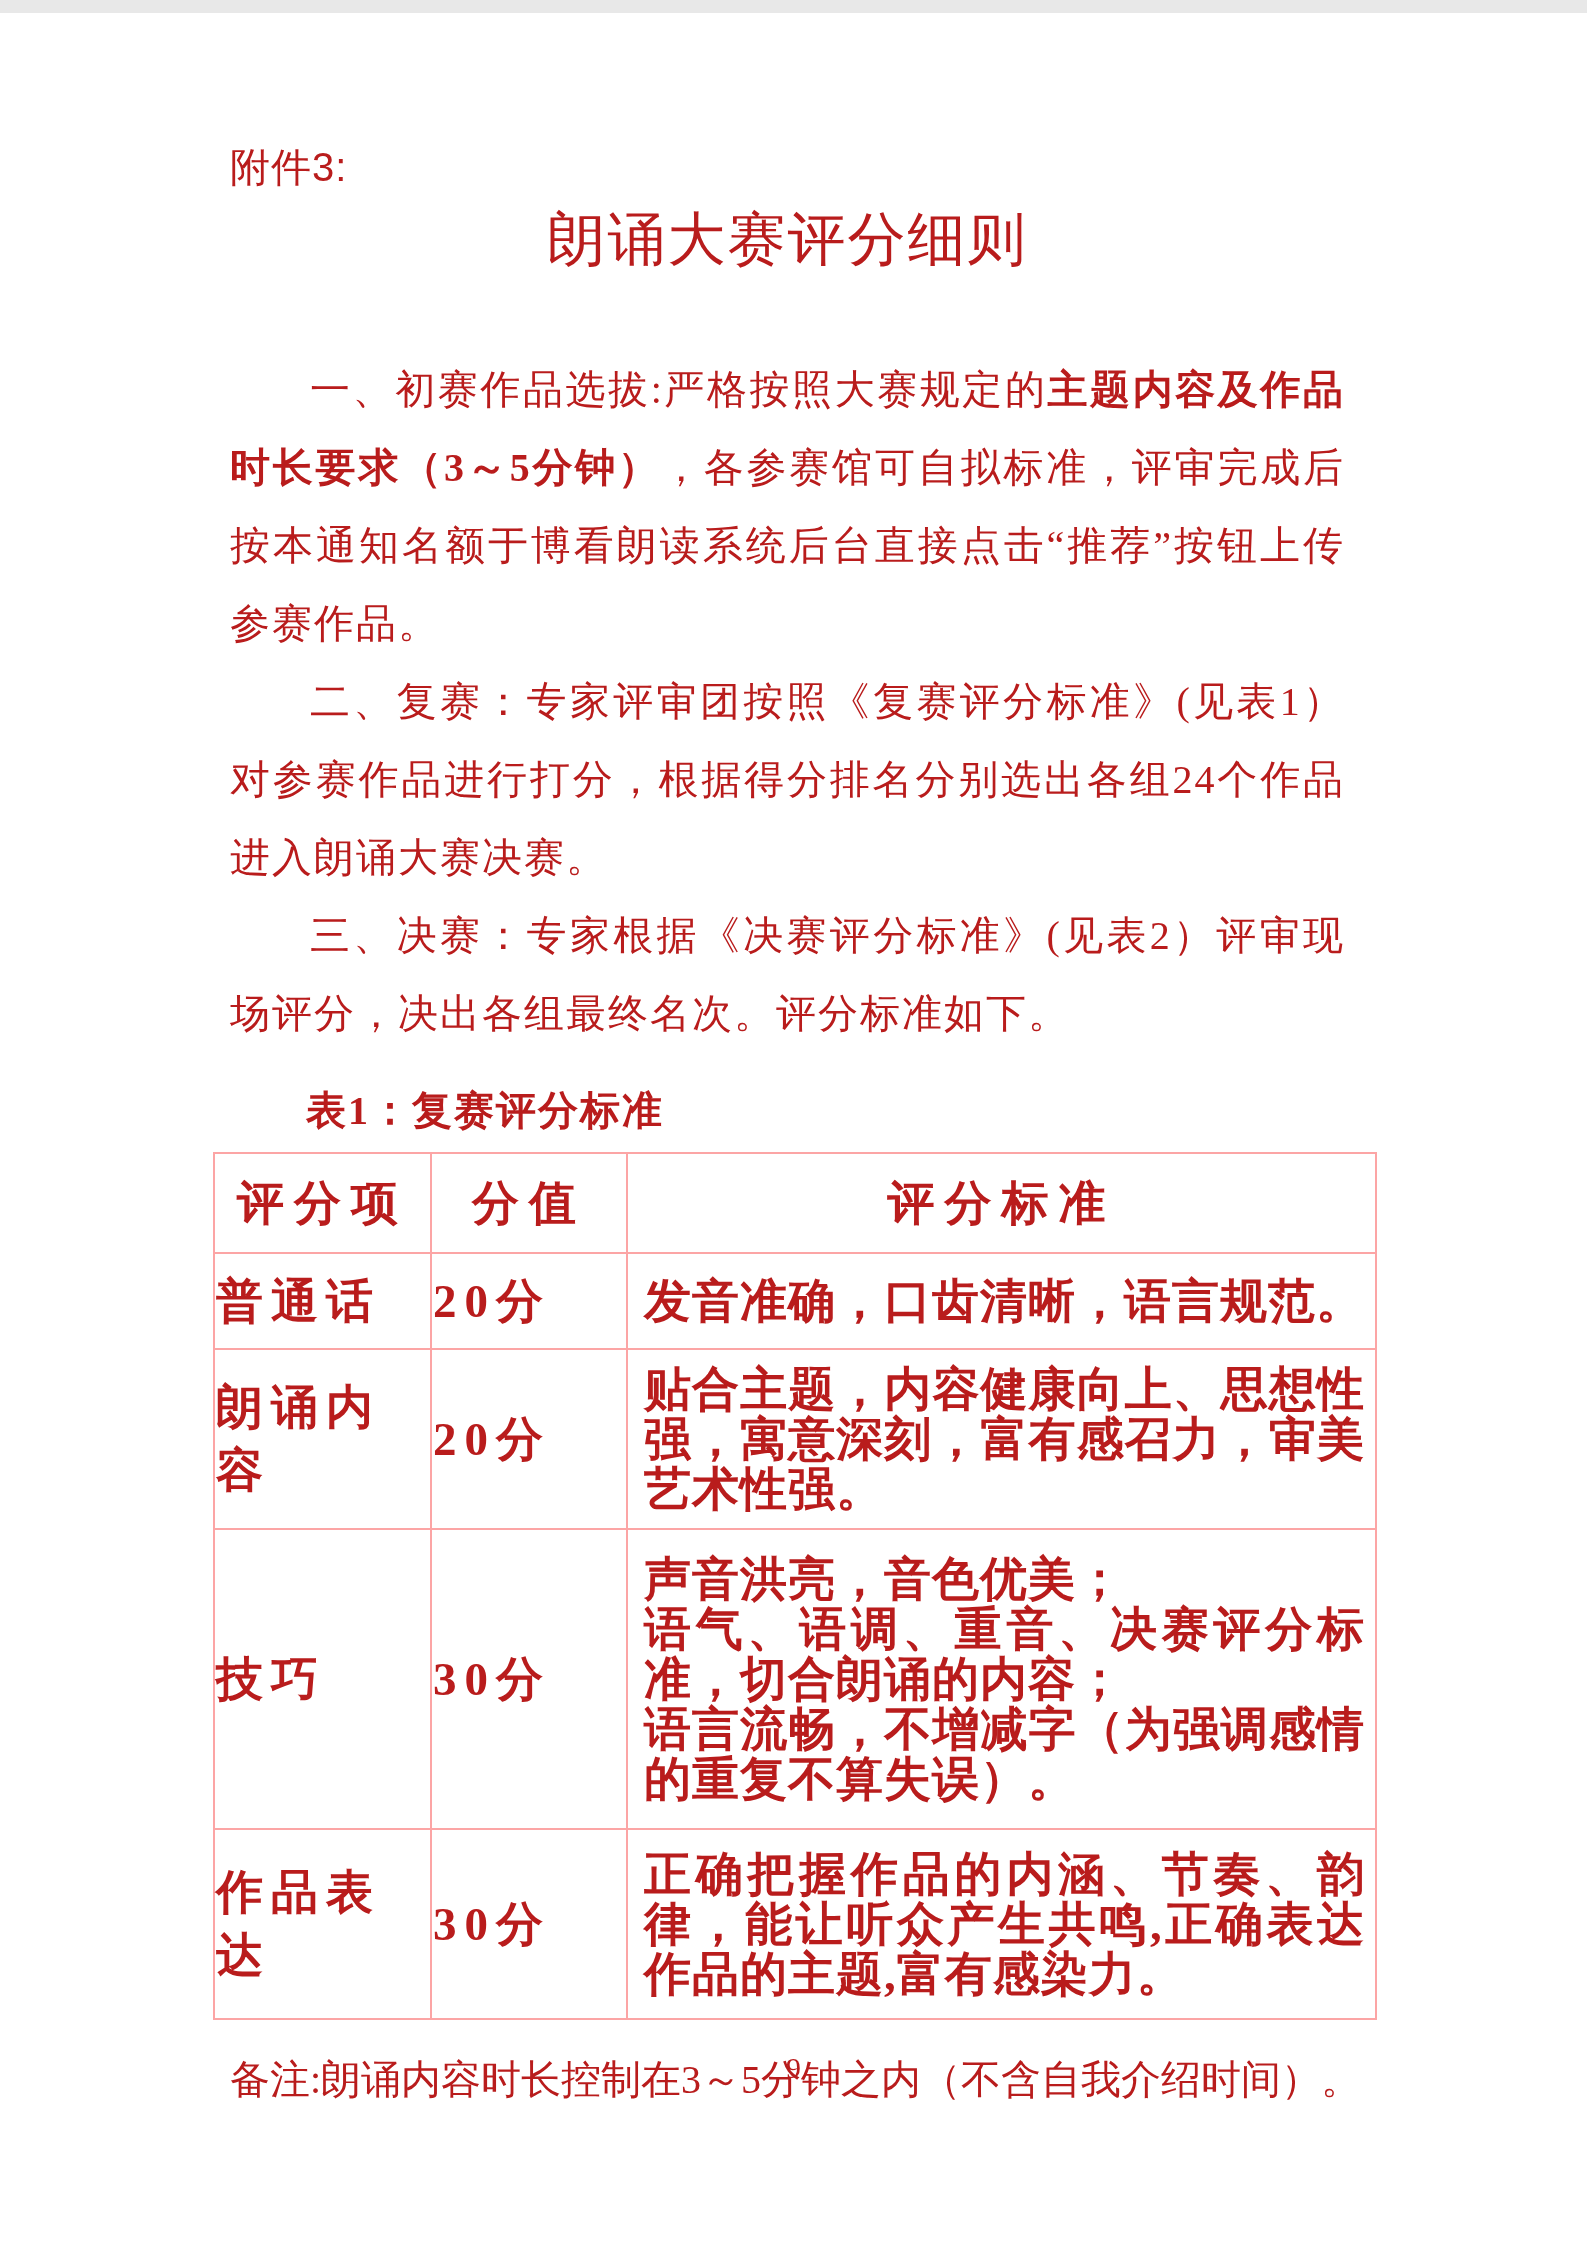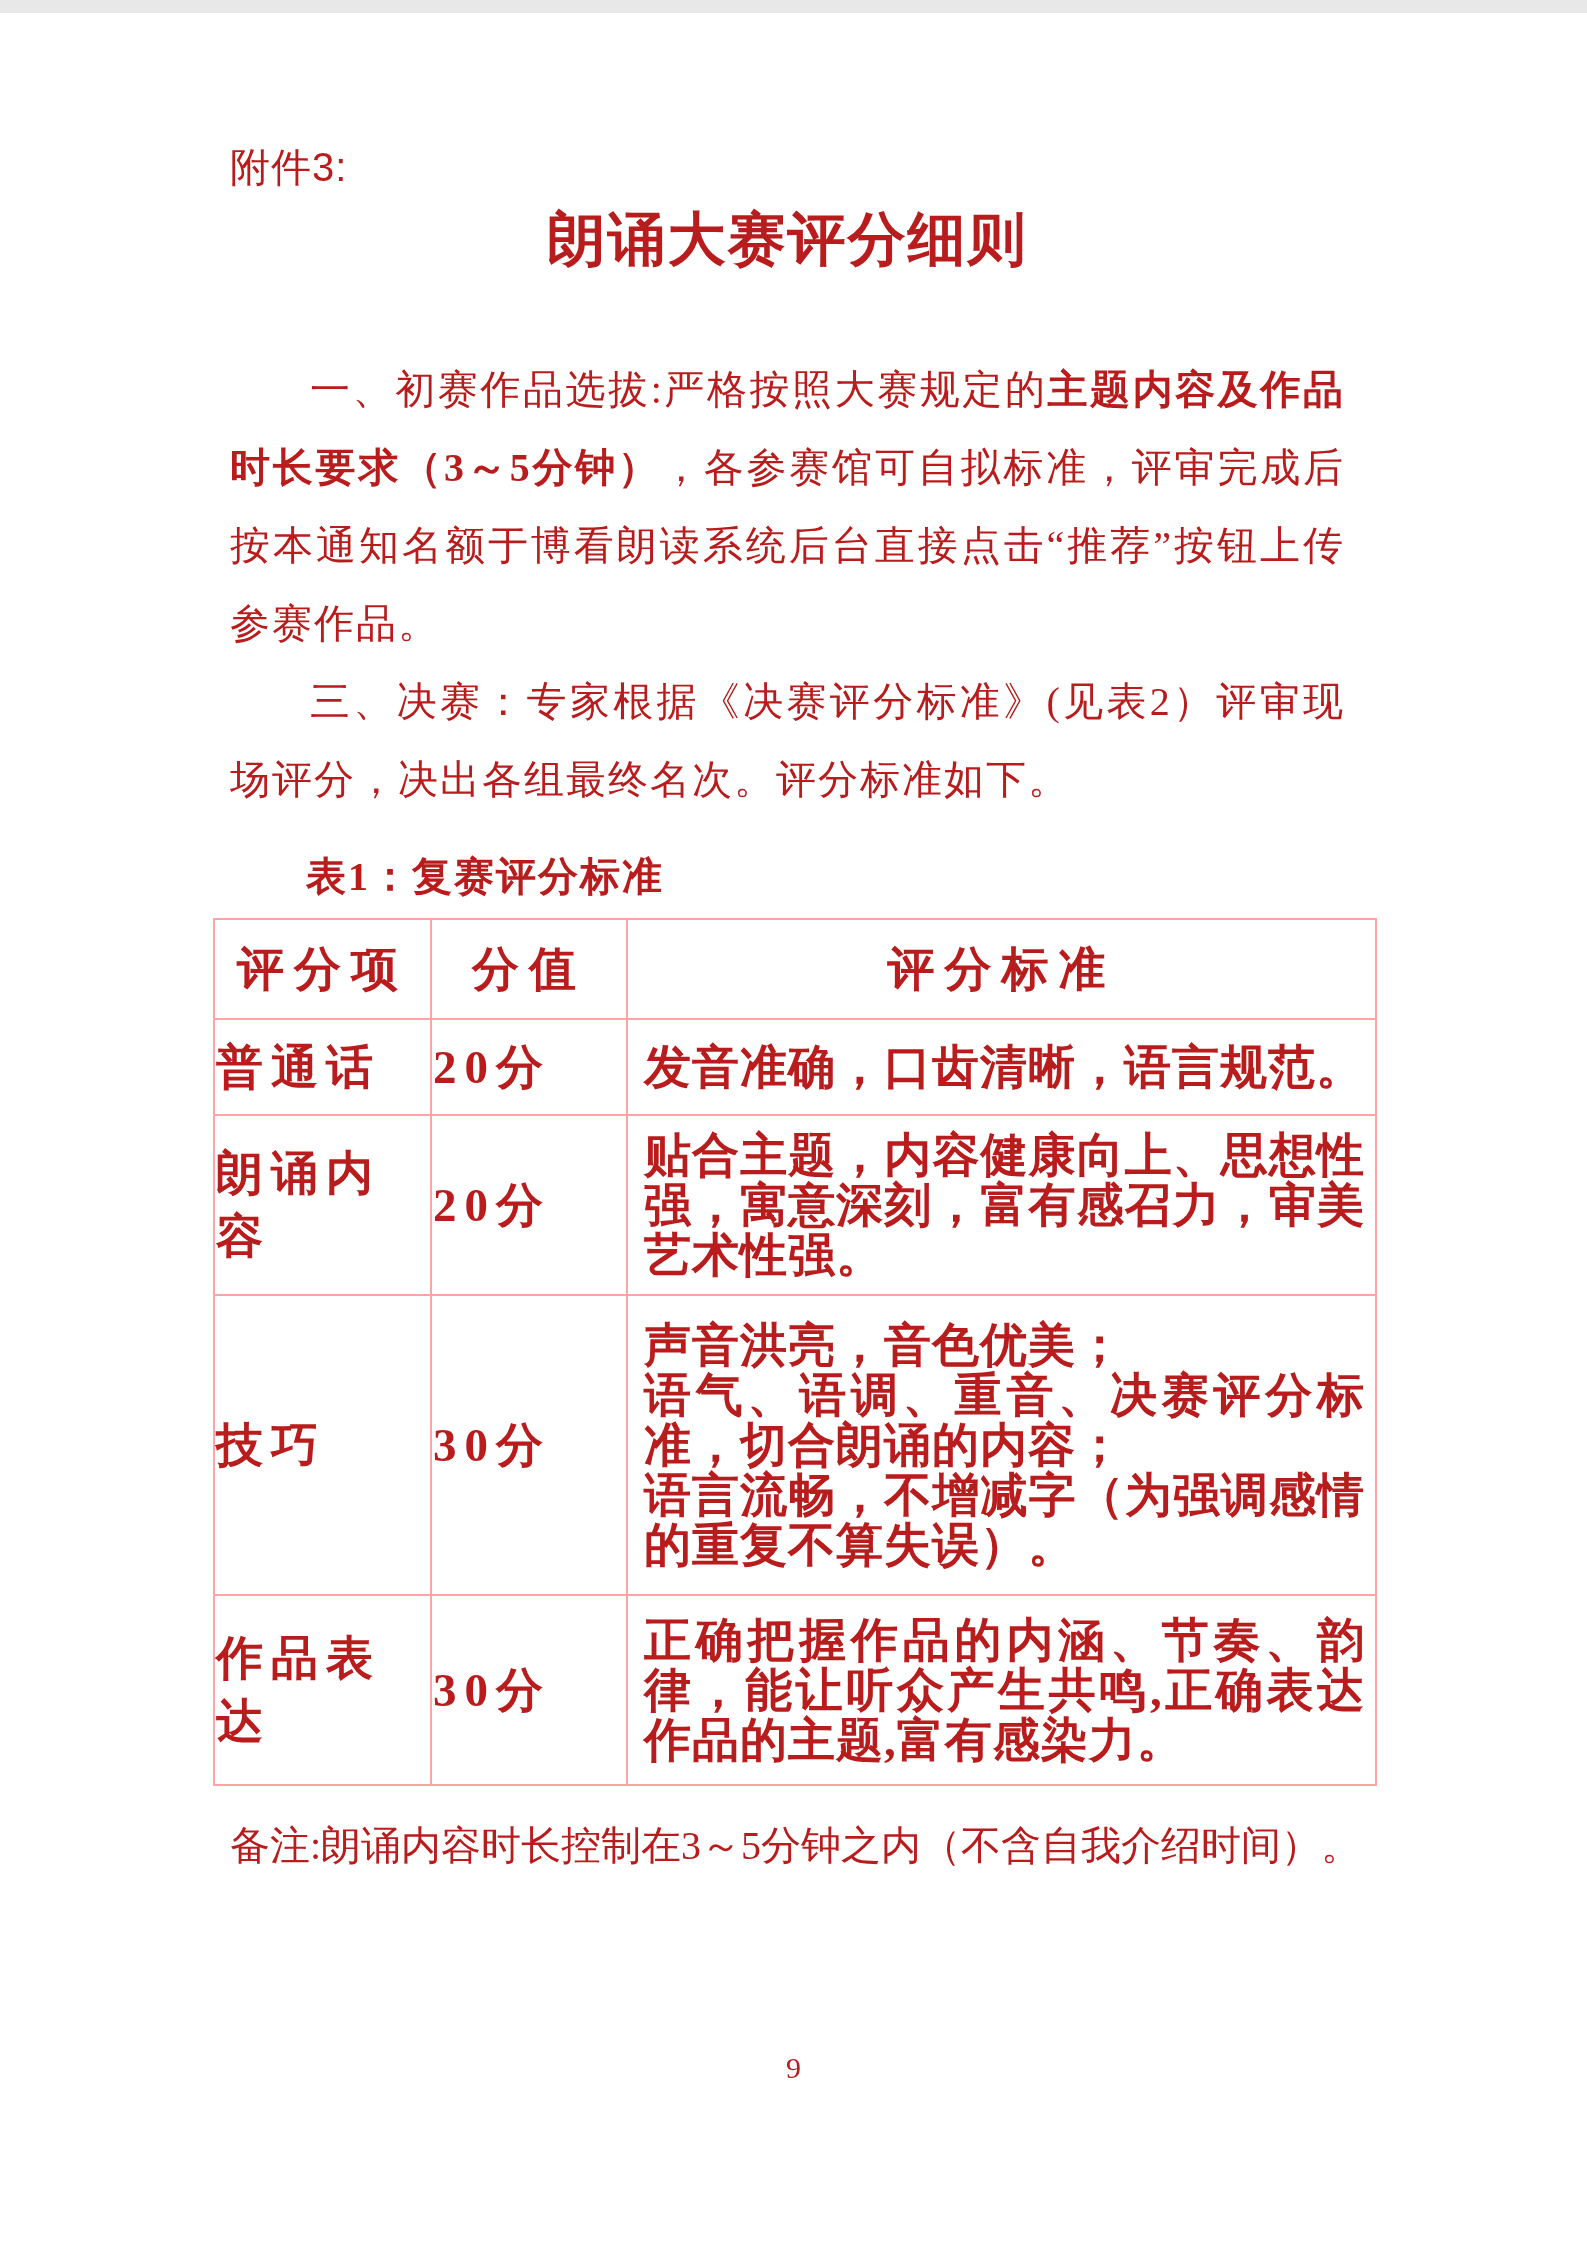--- a/index.html
+++ b/index.html
@@ -26,21 +26,21 @@
   .attachment-label {
     font-family: "Liberation Sans", "DejaVu Sans", sans-serif;
     font-size: 40px;
     line-height: 52px;
     letter-spacing: 1px;
   }
   .doc-title {
     margin: 14px 0 78px 0;
     text-align: center;
     font-size: 58px;
-    font-weight: 700;
+    font-weight: 400;
     letter-spacing: 2px;
     line-height: 66px;
   }
   .para {
     margin: 0;
     font-size: 40px;
     line-height: 78px;
     text-align: justify;
     letter-spacing: 2px;
     text-indent: 2em;
@@ -115,20 +115,21 @@
 
 <div class="page">
   <div class="content">
 
     <div class="attachment-label">附件3:</div>
 
     <h1 class="doc-title">朗诵大赛评分细则</h1>
 
     <p class="para"><span>一、初赛作品选拔:严格按照大赛规定的</span><span class="em">主题内容及作品时长要求（3～5分钟）</span><span>，各参赛馆可自拟标准，评审完成后按本通知名额于博看朗读系统后台直接点击“推荐”按钮上传参赛作品。</span></p>
 
+    <p class="para">二、复赛：专家评审团按照《复赛评分标准》(见表1）对参赛作品进行打分，根据得分排名分别选出各组24个作品进入朗诵大赛决赛。</p>
 
     <p class="para">三、决赛：专家根据《决赛评分标准》(见表2）评审现场评分，决出各组最终名次。评分标准如下。</p>
 
     <div class="table-caption">表1：复赛评分标准</div>
 
     <table class="scoring">
       <colgroup>
           <col class="c1">
           <col class="c2">
           <col class="c3">

